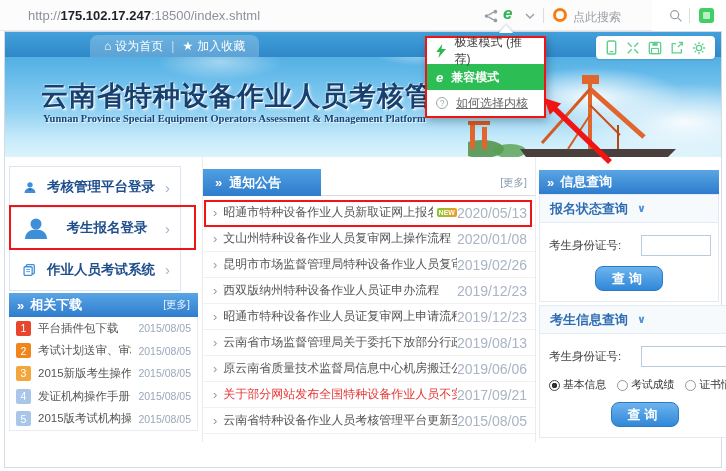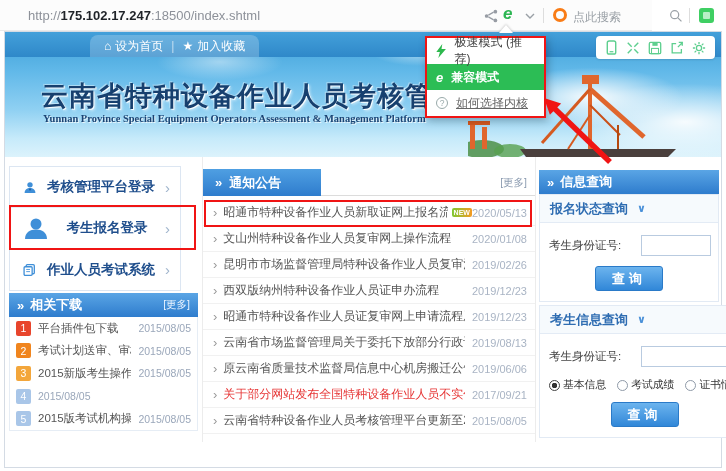--- a/index.html
+++ b/index.html
@@ -85,36 +85,36 @@
                 display:flex; align-items:center; padding:0 12px; cursor:pointer; }
   #notice-tab .mark { margin-right:7px; }
   #notice-hdr .more { position:absolute; right:8px; top:7px; font-size:10.5px; color:#8b9bb0; cursor:pointer; }
   #notice-list { position:absolute; left:0; top:43px; width:100%; }
   .nrow { height:26px; display:flex; align-items:center; padding:0 8px 0 10px; border-bottom:1px solid #f1f1f1; cursor:pointer; }
   .nb { color:#999; font-size:13px; margin-right:6px; }
   .nt { font-size:12px; color:#555; white-space:nowrap; overflow:hidden; max-width:242px; }
   .nt.alert { color:#e63535; }
   .new { margin-left:4px; font-size:7px; font-weight:bold; color:#fff; line-height:9px; height:9px;
          padding:0 2px; border-radius:2px; background:linear-gradient(90deg,#7ec832,#f59a23); }
-  .nd { margin-left:auto; font-size:11px; color:#a9b4c4; }
+  .nd { margin-left:auto; font-size:14px; color:#a9b4c4; }
 
   
   #right { position:absolute; left:534px; top:0; width:180px; }
   #q-hdr { position:absolute; left:0; top:13px; width:180px; }
   .qsection { border:1px solid #e2eaf4; background:#fff; }
   #qs1 { position:absolute; left:0; top:37px; width:180px; }
   #qs2 { position:absolute; left:0; top:148px; width:211px; }
   .sub-hdr { height:28px; background:#f6fafd; border-bottom:1px solid #e3ebf5; display:flex; align-items:center;
              gap:9px; padding:0 10px; font-size:13px; font-weight:bold; color:#2f6db2; cursor:pointer; }
   .sub-hdr .cd { color:#4a90d8; font-size:11px; font-weight:bold; }
   .qbody { padding:12px 9px 8px 9px; }
   .idrow { display:flex; align-items:center; gap:20px; }
   .idrow label { font-size:11.5px; color:#444; white-space:nowrap; }
   .idrow input { flex:1; width:70px; height:21px; border:1px solid #b9cbe0; background:#fff; outline:none; padding:0 3px; font-size:12px; }
-  .qbtn { display:block; margin:10px auto 2px auto; width:68px; height:25px; border:1px solid #2a7ac8; border-radius:3px;
+  .qbtn { display:block; margin:10px auto 2px auto; width:68px; height:25px; border:1px solid #2a7ac8; border-radius:8px;
           background:linear-gradient(180deg,#6cb4ee,#3187d8); color:#fff; font-size:13px; font-weight:bold;
           font-family:inherit; cursor:pointer; letter-spacing:4px; }
   .radios { display:flex; align-items:center; gap:11px; margin:11px 0 2px 0; white-space:nowrap; }
   .ritem { display:flex; align-items:center; gap:3px; font-size:10.8px; color:#333; cursor:pointer; }
   .radio { width:11px; height:11px; min-width:11px; border:1px solid #8f9aa8; border-radius:50%; background:#fff; }
   .radio.checked { border-color:#444; background:radial-gradient(circle, #333 0 2.5px, transparent 3px); }
 
   
   #notch { position:absolute; left:499px; top:25px; width:0; height:0; z-index:40;
            border-left:7px solid transparent; border-right:7px solid transparent; border-bottom:8px solid #fff;
@@ -265,20 +265,21 @@
             <span class="dt">考试计划送审、审核 ...</span>
             <span class="dd">2015/08/05</span>
           </div>
         <div class="drow">
             <span class="rank rank3">3</span>
             <span class="dt">2015新版考生操作...</span>
             <span class="dd">2015/08/05</span>
           </div>
         <div class="drow">
             <span class="rank rank4">4</span>
+            <span class="dt">发证机构操作手册</span>
             <span class="dd">2015/08/05</span>
           </div>
         <div class="drow">
             <span class="rank rank5">5</span>
             <span class="dt">2015版考试机构操...</span>
             <span class="dd">2015/08/05</span>
           </div>
       </div>
     </div>
 

